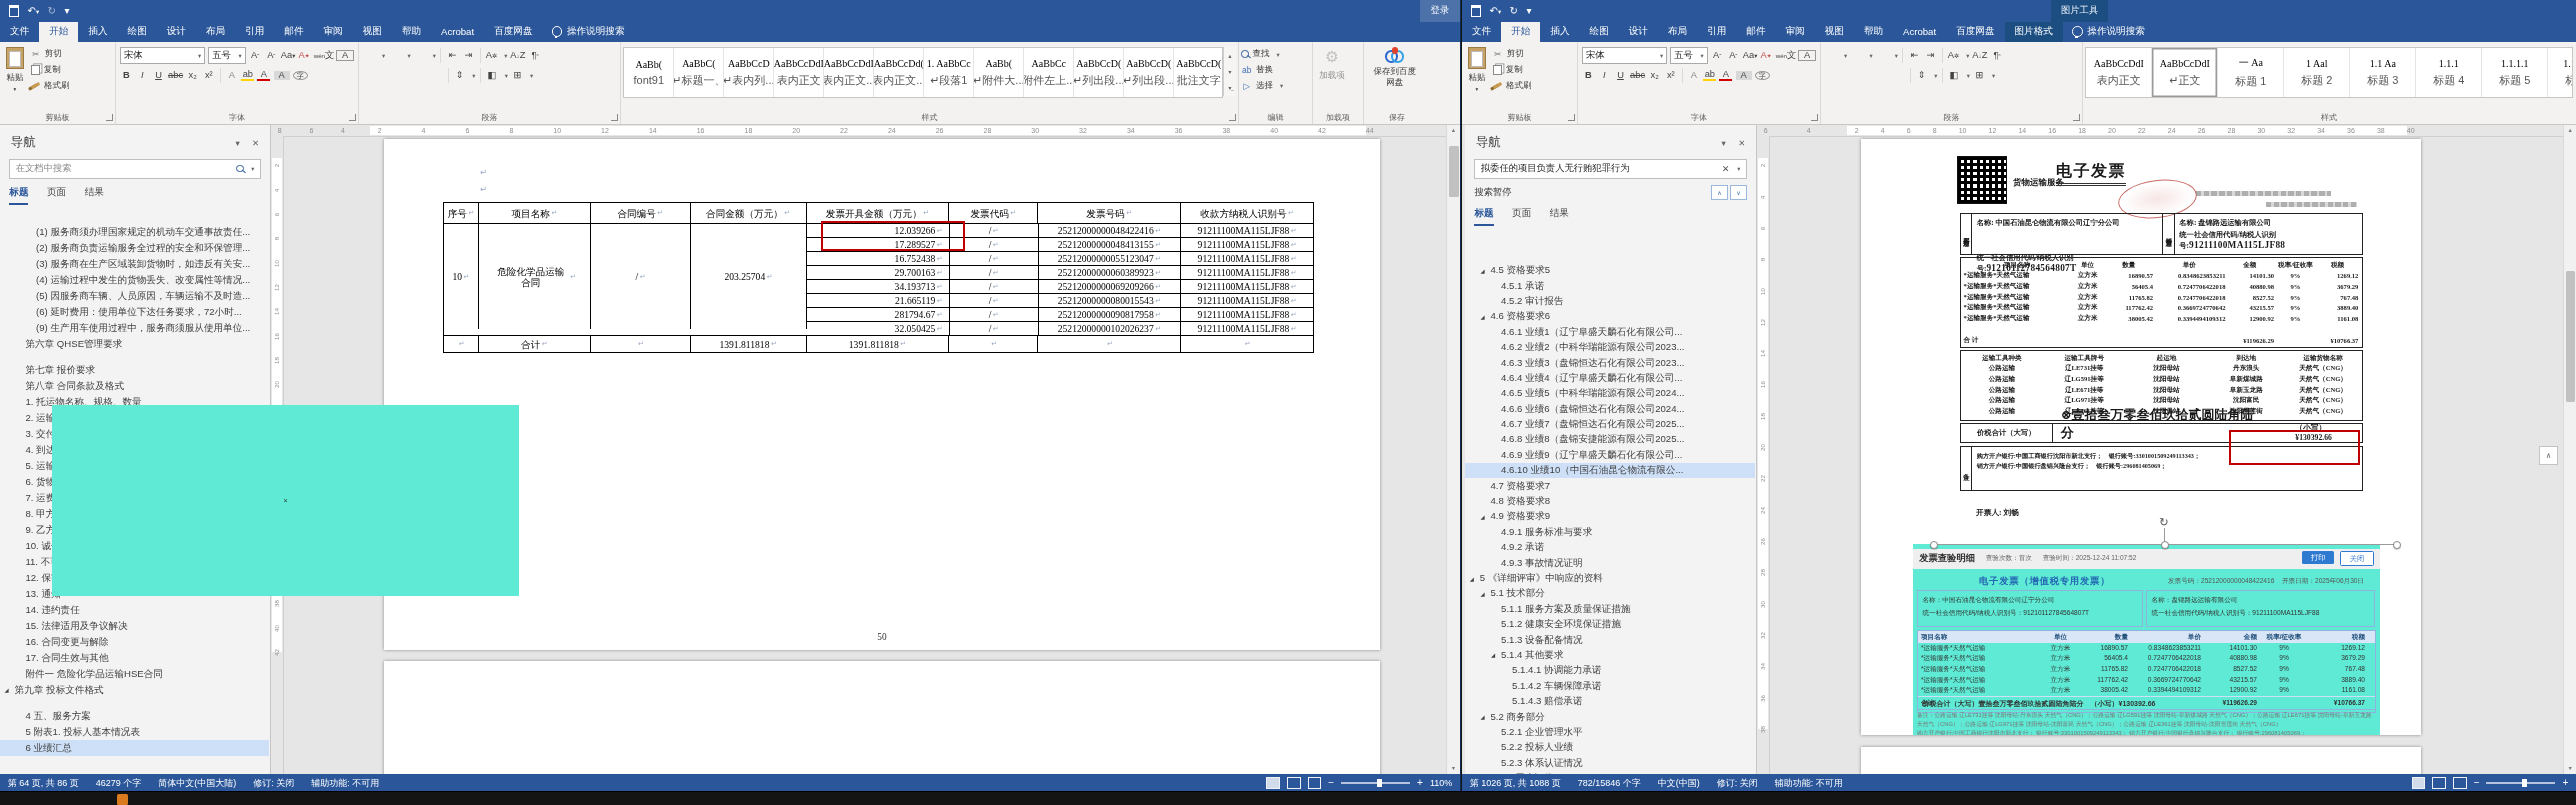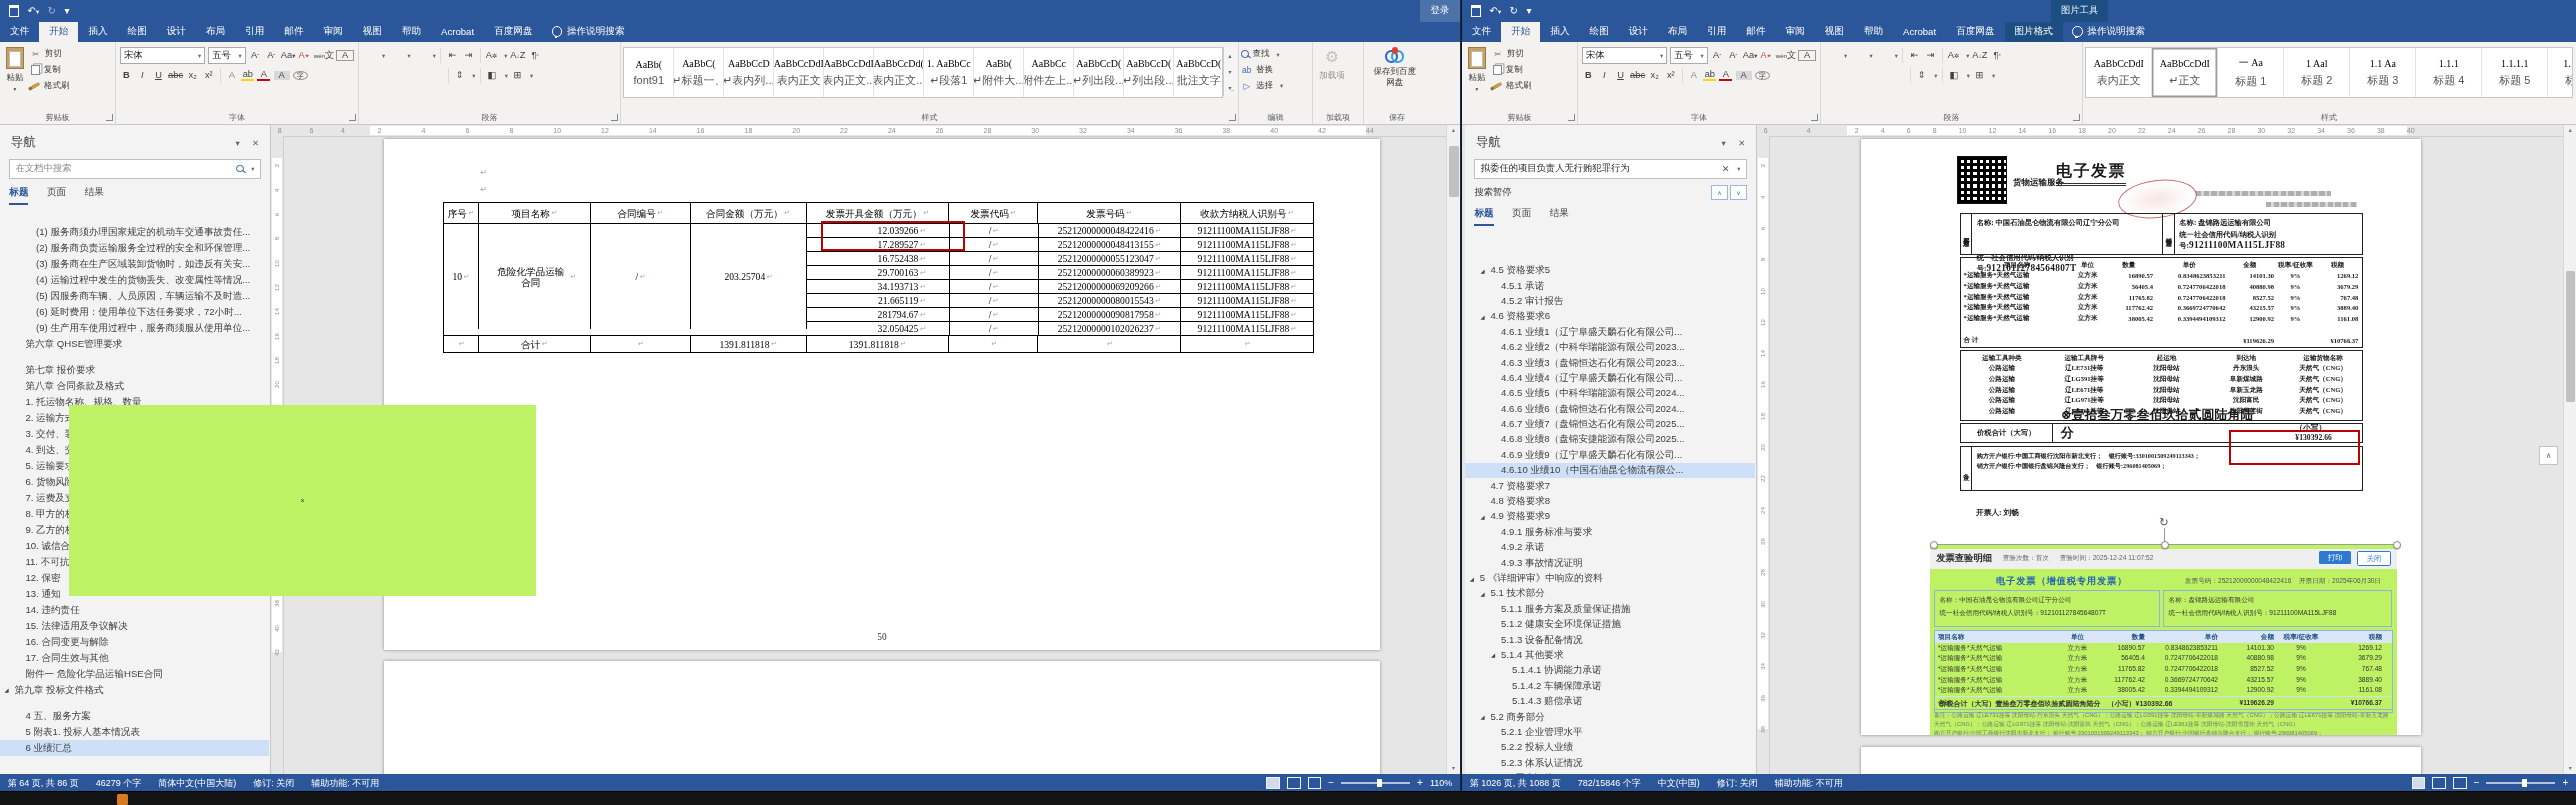--- a/index.html
+++ b/index.html
@@ -111,21 +111,21 @@
 .trow{display:flex;}
 .tc{box-sizing:border-box;border-right:0.8px solid #000;display:flex;align-items:center;justify-content:center;overflow:hidden;text-align:center;line-height:1.15;}
 .tc:last-child{border-right:none;}
 .w1{width:35px;}.w2{width:112px;}.w3{width:100px;}.w4{width:116px;}.w5{width:143px;}.w6{width:89px;}.w7{width:143px;}.w8{width:132px;}
 .thead .tc{height:21px;border-bottom:0.8px solid #000;}
 .tbody{display:flex;border-bottom:0.8px solid #000;}
 .mcell{height:105px;}
 .subrows{display:flex;flex-direction:column;width:506px;}
 .srow{display:flex;height:13px;border-bottom:0.8px solid #000;}
 .srow:last-child{border-bottom:none;}
-.amt{justify-content:flex-end;padding-right:23px;}
+.amt{justify-content:flex-end;padding-right:6px;}
 .ttot .tc{height:16px;}
 .pc::after{content:"↵";color:#9aa7c2;font-size:7px;margin-left:1.5px;font-family:"Liberation Sans",sans-serif;}
 .redbox{position:absolute;border:2.3px solid #c00000;z-index:3;}
 
 .vsb{position:absolute;top:124px;bottom:18px;right:0;width:13px;background:#f1f1f1;border-left:0.8px solid #d9d9d9;z-index:2;}
 .vsb .ar{position:absolute;left:0;right:0;height:11.6px;display:flex;align-items:center;justify-content:center;font-size:5.4px;color:#777;}
 .vsb .ar.up{top:0;}.vsb .ar.dn{bottom:0;}
 .thumb{position:absolute;left:1.5px;right:1.5px;background:#c1c1c1;border-radius:1.5px;}
 .fbox{position:absolute;width:17px;height:17px;background:#fff;border:0.8px solid #c3c3c3;display:flex;align-items:center;justify-content:center;color:#666;font-size:7.7px;z-index:3;}
 
@@ -160,21 +160,21 @@
 .trtbl{position:absolute;left:25.5px;top:196px;width:403px;height:71px;border:1.2px solid #222;font-size:6.6px;font-weight:bold;box-sizing:border-box;}
 .trh,.trr{display:flex;padding:0.8px 1.5px;}
 .trh{padding-top:2.3px;}
 .tk{width:80px;text-align:center;}.tp{width:85px;text-align:center;}.tf{width:80px;text-align:center;}.tt{width:80px;text-align:center;}.tg{width:74px;text-align:center;}
 
 .selline{position:absolute;border-top:0.8px solid #9a9a9a;z-index:2;}
 .hnd{position:absolute;width:6.2px;height:6.2px;border:0.8px solid #8a8a8a;border-radius:50%;background:#fff;box-shadow:0 0.8px 0.8px rgba(0,0,0,.25);z-index:3;}
 .rot{position:absolute;font-size:11.6px;color:#555;z-index:3;}
 .stem{position:absolute;border-left:0.8px solid #9a9a9a;z-index:2;}
 
-.wc{position:absolute;left:69px;top:405px;width:467px;height:191px;background:#bef264;font-size:7px;color:#333;overflow:hidden;font-family:"Liberation Sans",sans-serif;}
+.wc{position:absolute;left:52px;top:405px;width:467px;height:191px;background:#5eead4;font-size:7px;color:#333;overflow:hidden;font-family:"Liberation Sans",sans-serif;}
 .wcbar{position:absolute;left:0;top:4.6px;right:0;height:20px;background:#efefef;display:flex;align-items:center;padding:0 6.2px;gap:10.8px;box-sizing:border-box;}
 .wcbar .t{font-size:9.3px;font-weight:bold;color:#2c2c2c;}
 .wcbar .meta{font-size:6.6px;color:#666;}
 .wcbtns{margin-left:auto;display:flex;gap:6.2px;}
 .btn{height:13px;padding:0 8.5px;display:inline-flex;align-items:center;border-radius:1.5px;font-size:7.3px;}
 .btn.pri{background:#2f7ad1;color:#fff;}
 .btn.sec{border:0.8px solid #2f7ad1;color:#2f7ad1;background:#fff;}
 .wctitle{position:absolute;left:66px;top:31px;color:#2567b3;font-size:9.3px;font-weight:bold;letter-spacing:0.8px;}
 .wcnum{position:absolute;left:255px;top:33px;font-size:6.6px;color:#555;}
 .wcdate{position:absolute;left:369px;top:33px;font-size:6.6px;color:#555;}

